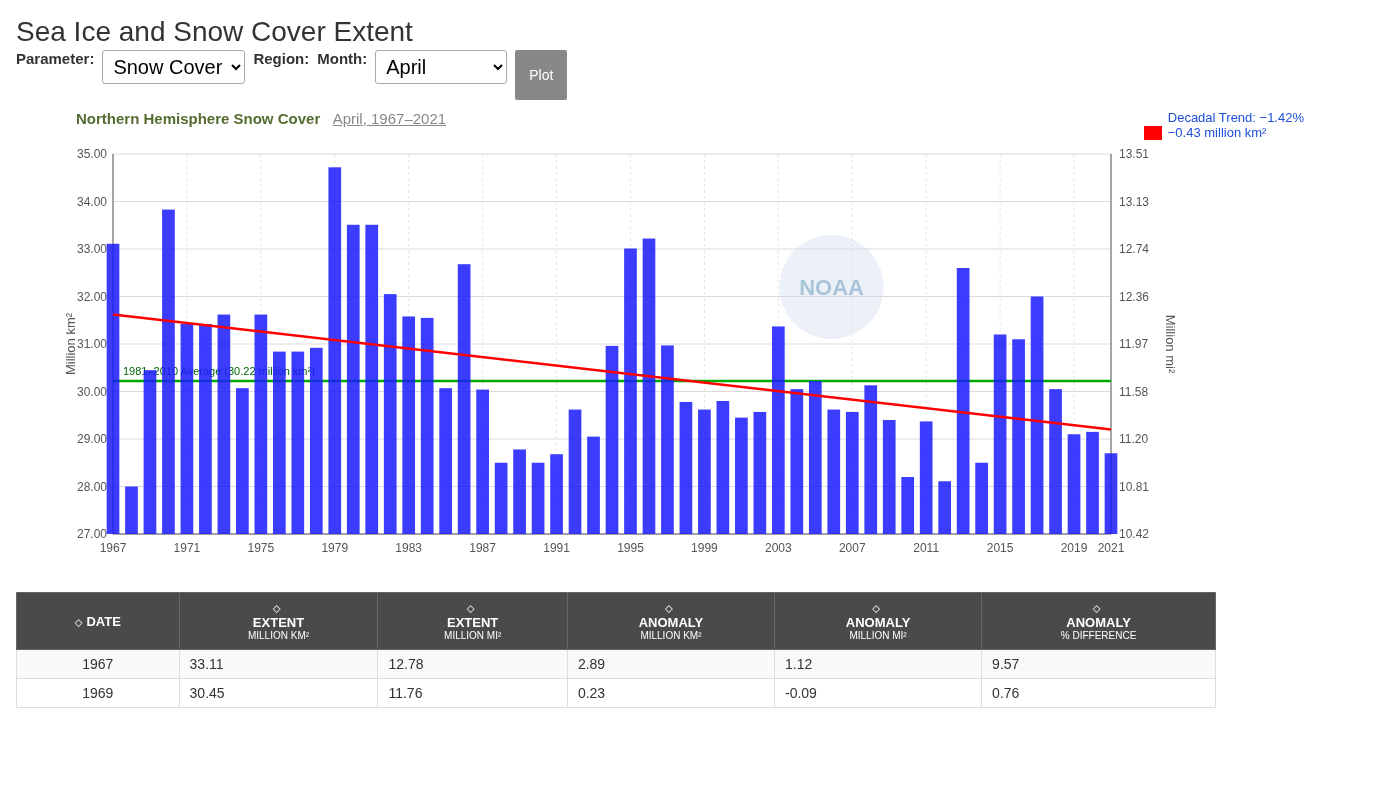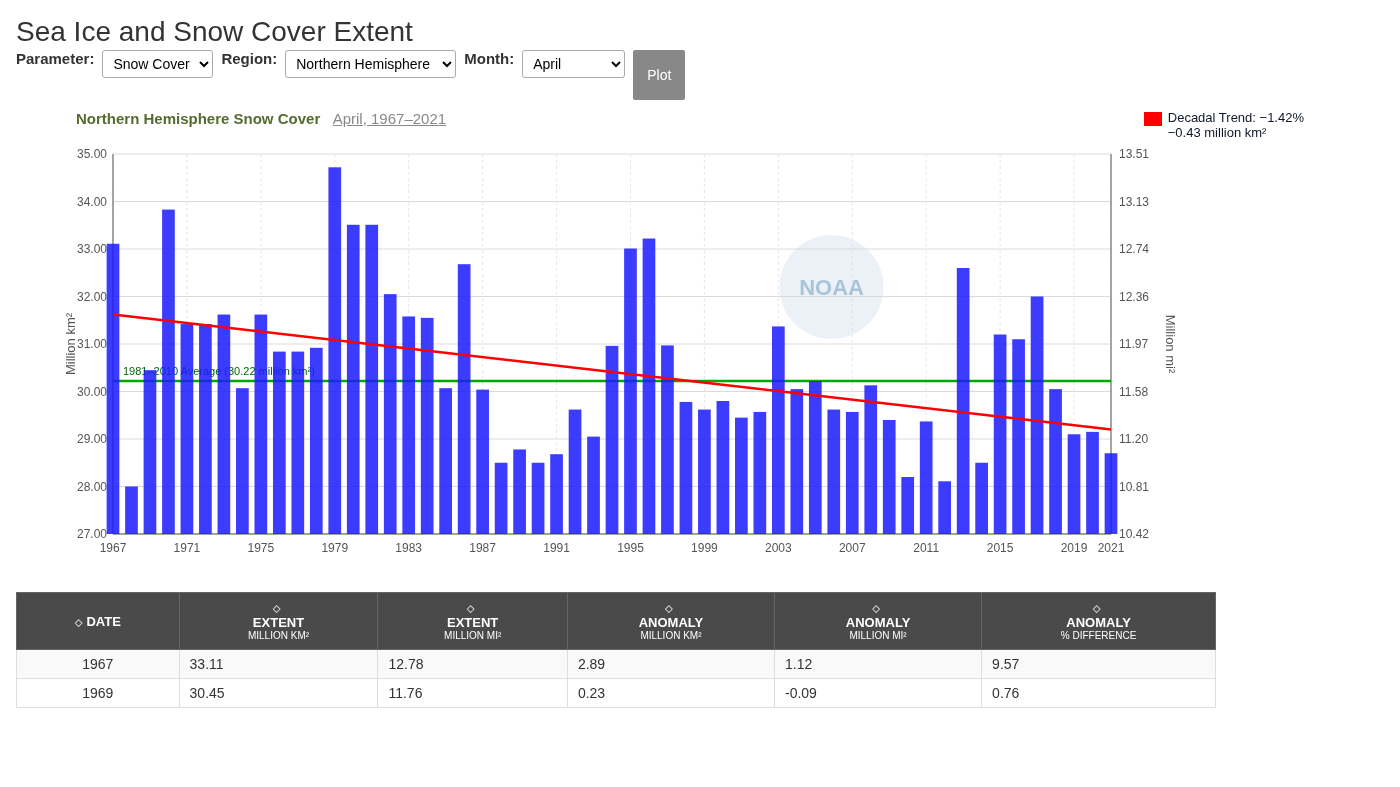--- a/index.html
+++ b/index.html
@@ -2,29 +2,29 @@
 <html><head>
   <meta charset="utf-8">
   <style>
     * { box-sizing: border-box; margin: 0; padding: 0; }
     body { font-family: Arial, sans-serif; background: #fff; color: #333; padding: 16px; }
 
     h1 { font-size: 28px; font-weight: normal; color: #333; margin-bottom: 2px; }
 
     .controls { display: flex; align-items: flex-start; gap: 8px; margin-bottom: 10px; flex-wrap: wrap; }
     .controls label { font-weight: bold; font-size: 15px; }
-    .controls select { font-size: 14px; padding: 4px 6px; border: 1px solid #aaa; border-radius: 3px; background: #fff; }
+    .controls select { font-size: 20px; padding: 4px 6px; border: 1px solid #aaa; border-radius: 3px; background: #fff; }
     .plot-btn { background: #888; color: #fff; border: none; padding: 17px 14px; font-size: 14px; cursor: pointer; border-radius: 2px; }
 
     .chart-area { position: relative; width: 100%; max-width: 1200px; margin-bottom: 0; }
 
     .chart-header { display: flex; align-items: flex-start; justify-content: space-between; margin-bottom: 4px; padding-left: 60px; padding-right: 80px; }
     .chart-title-main { font-size: 15px; font-weight: bold; color: #556b2f; }
     .chart-title-sub { font-size: 15px; color: #888; margin-left: 8px; text-decoration: underline; }
-    .trend-legend { display: flex; align-items: flex-start; gap: 6px; font-size: 13px; color: #0f172a; }
+    .trend-legend { display: flex; align-items: flex-end; gap: 6px; font-size: 13px; color: #1d4ed8; }
     .trend-legend-color { width: 18px; height: 14px; background: red; margin-top: 2px; flex-shrink: 0; }
 
     .chart-container { position: relative; width: 100%; height: 440px; }
 
     svg.chart-svg { width: 100%; height: 100%; }
 
     
     .data-table { width: 100%; max-width: 1200px; border-collapse: collapse; margin-top: 8px; font-size: 14px; }
     .data-table thead tr { background: #4a4a4a; color: #fff; }
     .data-table thead th { padding: 8px 10px; text-align: center; border: 1px solid #666; font-size: 12px; font-weight: bold; }
@@ -42,24 +42,20 @@
 <h1>Sea Ice and Snow Cover Extent</h1>
 
 <div class="controls">
   <label>Parameter:</label>
   <select>
     <option>Sea Ice</option>
     <option selected="">Snow Cover</option>
   </select>
 
   <label>Region:</label>
-  <select>
-    <option selected="">Northern Hemisphere</option>
-    <option>Southern Hemisphere</option>
-  </select>
 
   <label>Month:</label>
   <select>
     <option>January</option><option>February</option><option>March</option>
     <option selected="">April</option><option>May</option><option>June</option>
     <option>July</option><option>August</option><option>September</option>
     <option>October</option><option>November</option><option>December</option>
   </select>
 
   <button class="plot-btn">Plot</button>

